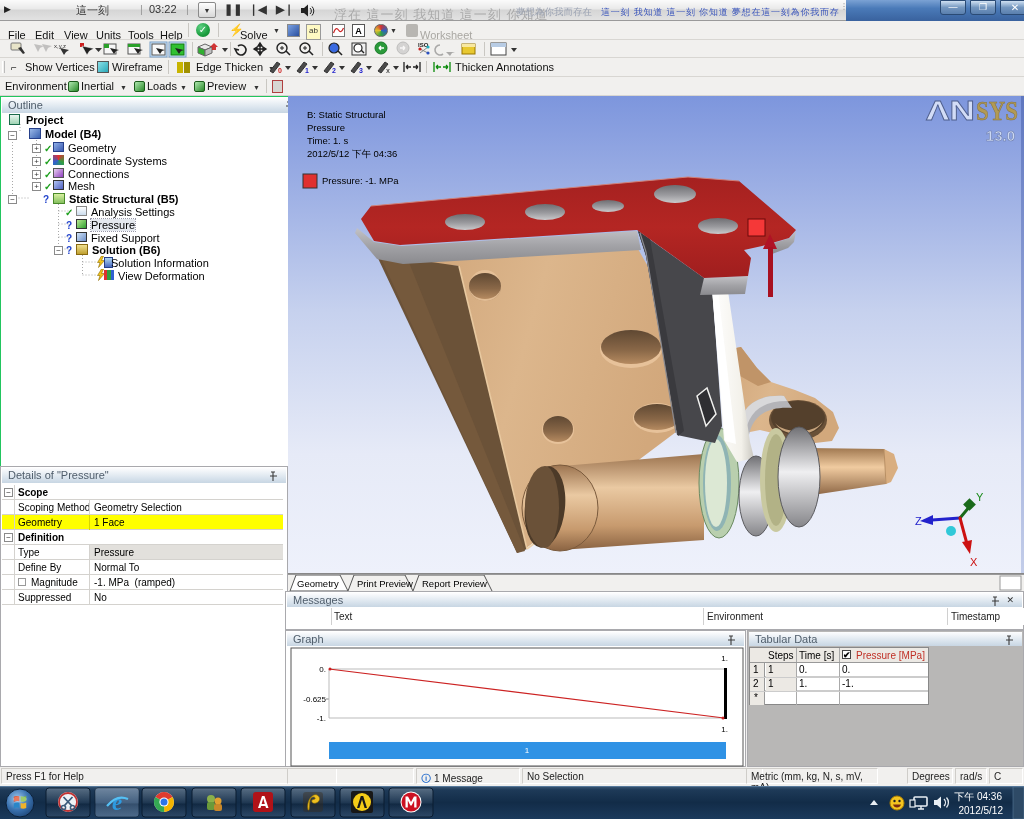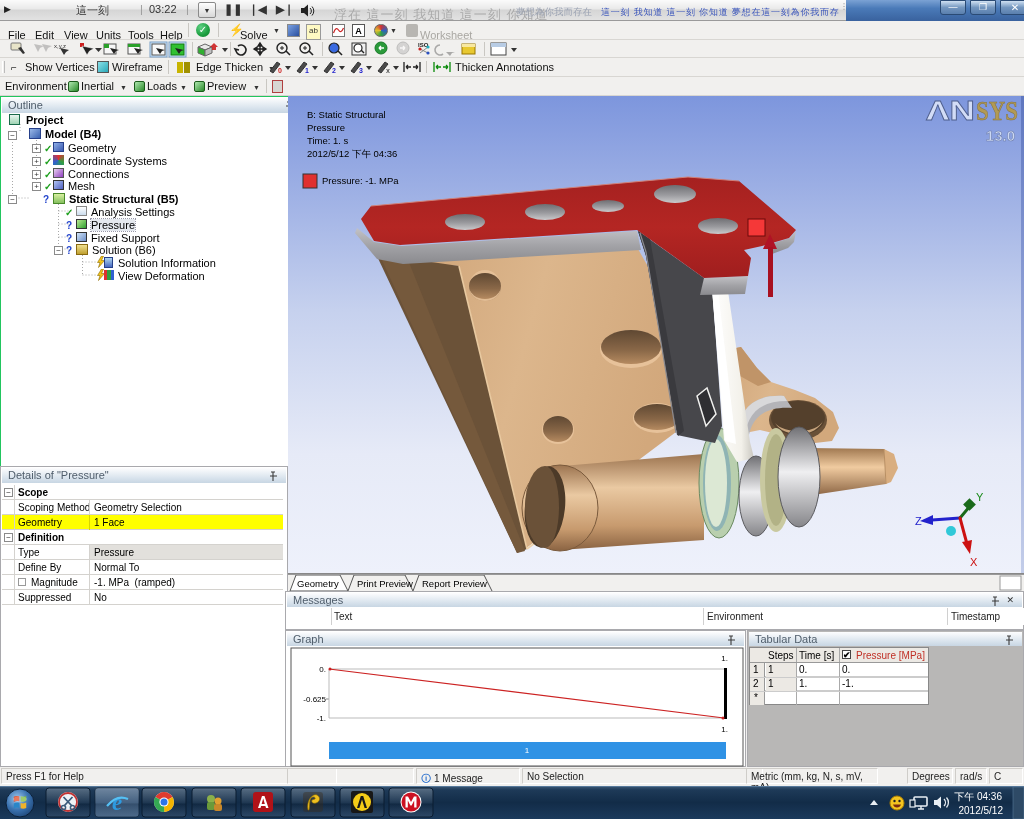--- a/index.html
+++ b/index.html
@@ -303,26 +303,26 @@
     <span class="treerow" style="left:90px;top:109px">Analysis Settings</span>
     <span class="qm" style="left:65px;top:123px">?</span>
     <span class="abs" style="left:75px;top:122px;width:11px;height:10px;background:linear-gradient(135deg,#b8e890,#30a030);border:1px solid #333"></span>
     <span class="treerow" style="left:90px;top:122px;background:#e4e8ee;outline:1px dotted #99a">Pressure</span>
     <span class="qm" style="left:65px;top:136px">?</span>
     <span class="abs" style="left:75px;top:135px;width:11px;height:10px;background:linear-gradient(135deg,#d0e4f8,#7090c8);border:1px solid #333"></span>
     <span class="treerow" style="left:90px;top:135px">Fixed Support</span>
     <span class="pm" style="left:53px;top:149px">−</span>
       <span class="qm" style="left:65px;top:148px">?</span>
     <span class="abs" style="left:75px;top:147px;width:12px;height:11px;background:linear-gradient(#f0e090,#c0a030);border:1px solid #8a6a10"></span>
-    <span class="treerow" style="left:91px;top:147px;font-weight:normal">Solution (B6)</span>
+    <span class="treerow" style="left:91px;top:147px;font-weight:bold">Solution (B6)</span>
     <svg class="abs" style="left:96px;top:159px" width="8" height="12">
         <path d="M4.5 0 L0.5 6.5 h2.5 L1.5 11.5 L7.5 4.5 H4.5 L6.5 0 Z" fill="#f5c518" stroke="#8a6a00" stroke-width="0.6"></path>
       </svg>
     <span class="abs" style="left:103px;top:160px;width:9px;height:11px;background:linear-gradient(#b0d8f0,#4868c0);border:1px solid #26408a"></span>
-    <span class="treerow" style="left:117px;top:160px">Solution Information</span>
+    <span class="treerow" style="left:110px;top:160px">Solution Information</span>
     <svg class="abs" style="left:96px;top:172px" width="8" height="12">
         <path d="M4.5 0 L0.5 6.5 h2.5 L1.5 11.5 L7.5 4.5 H4.5 L6.5 0 Z" fill="#f5c518" stroke="#8a6a00" stroke-width="0.6"></path>
       </svg>
     <span class="abs" style="left:103px;top:173px;width:10px;height:10px;background:linear-gradient(90deg,#e03030 33%,#30a040 33%,#30a040 66%,#3060d0 66%)"></span>
     <span class="treerow" style="left:117px;top:173px">View Deformation</span>
   </div>
 </div>
 
 <div class="abs" id="details">
   <div class="phead">Details of "Pressure"<svg class="pin" style="right:8px" width="9" height="11" viewBox="0 0 9 11">

